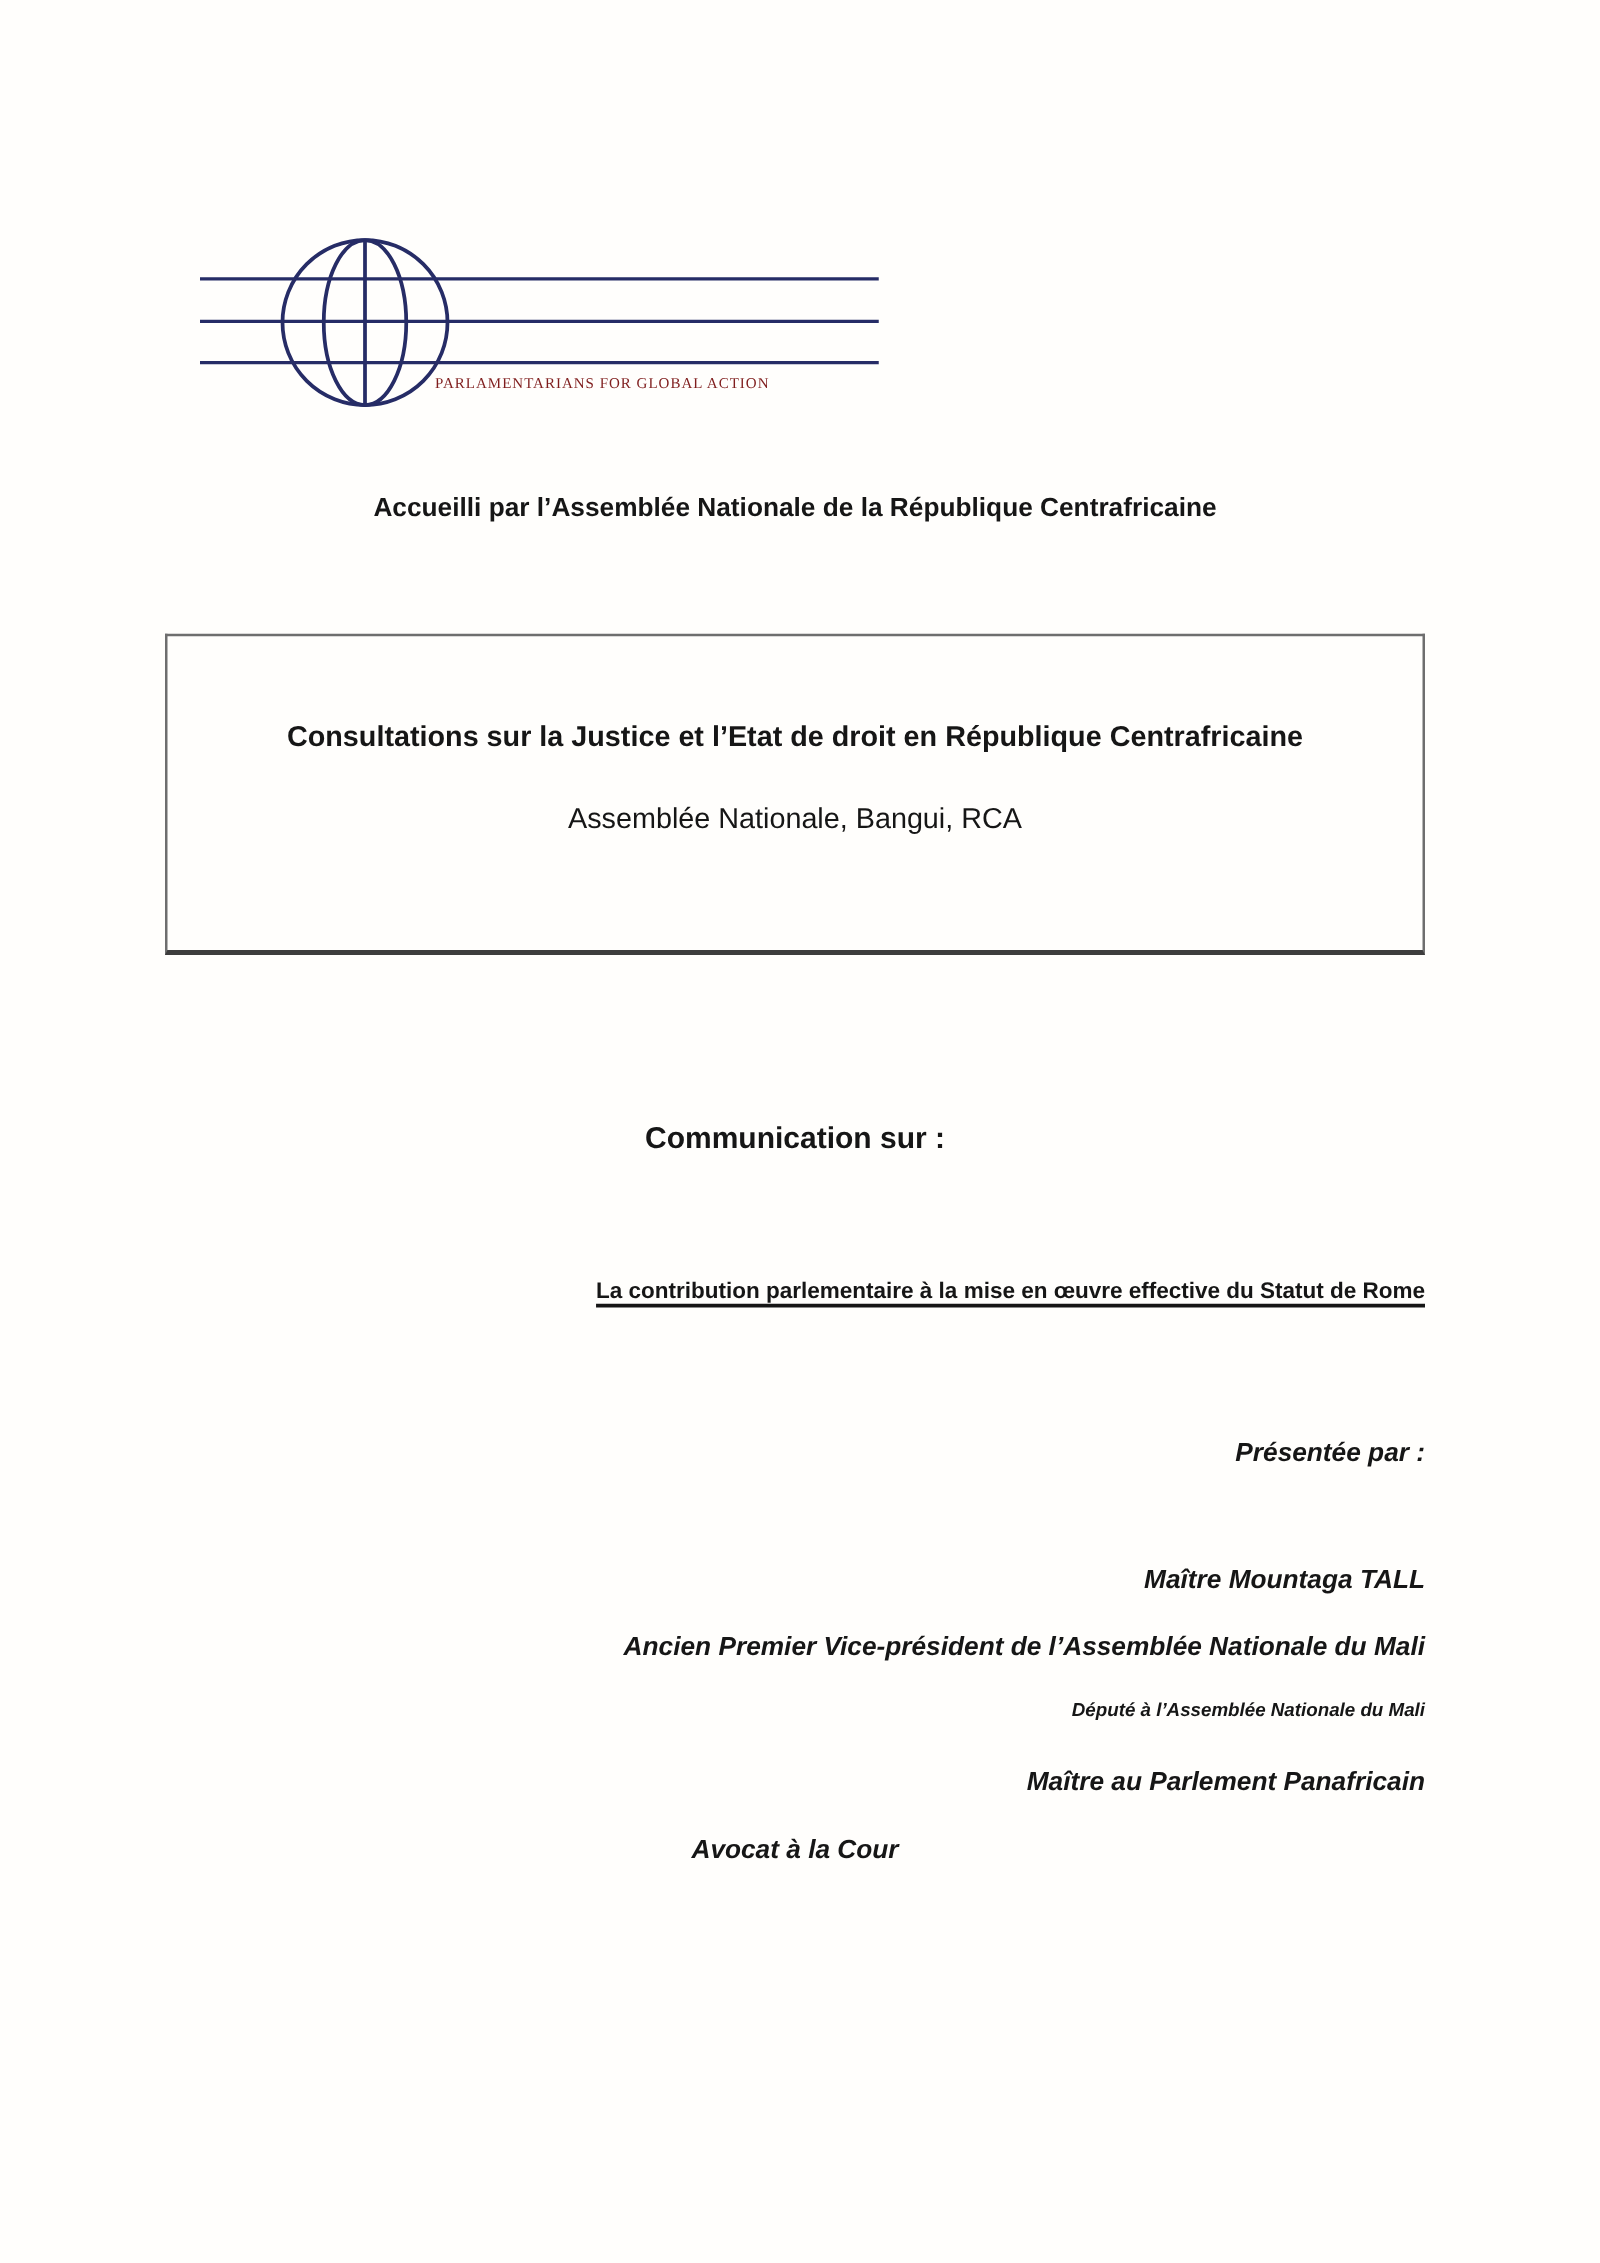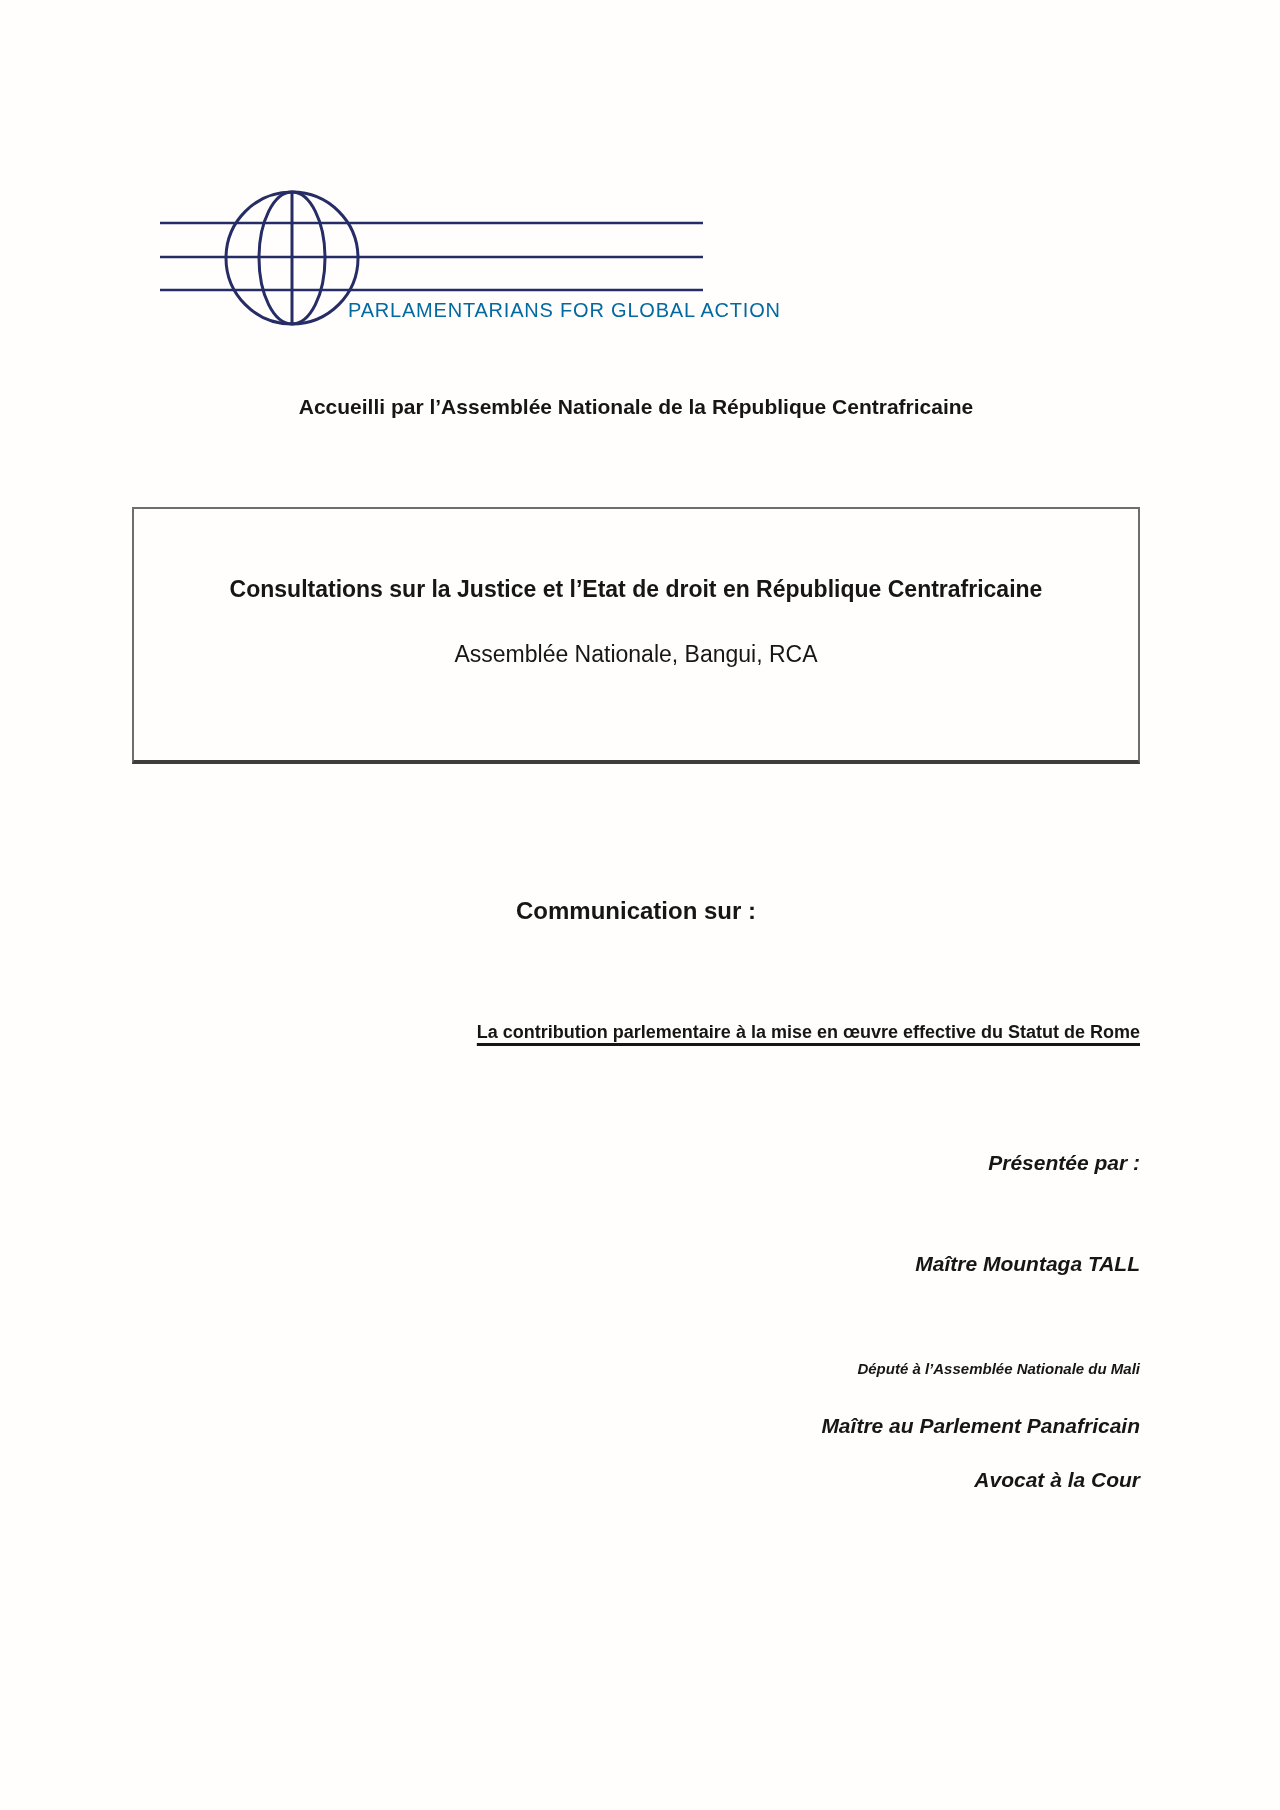--- a/index.html
+++ b/index.html
@@ -10,23 +10,23 @@
     background:#fffefc;
     font-family:"Liberation Sans",sans-serif;
     color:#161616;
     overflow:hidden;
   }
   .abs{position:absolute;}
   
   .logo-svg{position:absolute;left:160px;top:184px;width:545px;height:148px;}
   .logo-text{
     position:absolute;left:348px;top:299px;width:360px;
-    font-family:Liberation Sans, sans-serif;
-    font-size:20px;letter-spacing:0.8px;
-    color:#0369a1;white-space:nowrap;
+    font-family:Liberation Serif, serif;
+    font-size:12px;letter-spacing:0.8px;
+    color:#7f1d1d;white-space:nowrap;
   }
   
   .centered{left:132px;width:1008px;text-align:center;}
   .host-line{top:395px;font-size:21px;font-weight:bold;}
   .event-box{
     left:132px;top:507px;width:1008px;height:257px;
     box-sizing:border-box;
     border:2px solid #6e6e6e;
     border-bottom:4px solid #3d3d3d;
     background:#fffefc;
@@ -42,21 +42,21 @@
     text-underline-offset:5px;
     text-align:right;
   }
   
   .right-block{left:132px;width:1008px;text-align:right;font-weight:bold;font-style:italic;}
   .presenter-intro{top:1151px;font-size:21px;}
   .presenter-name{top:1252px;font-size:21px;}
   .pt0{top:1306px;font-size:21px;}
   .pt1{top:1360px;font-size:15px;}
   .pt2{top:1414px;font-size:21px;}
-  .pt3{top:1468px;font-size:21px;}
+  .pt3{top:1468px;font-size:21px;text-align:center;}
 </style>
 </head>
 <body>
 
 <div class="page">
 
   <div>
     <svg class="logo-svg" viewBox="0 0 545 148" fill="none" stroke="#262c66">
 
       <line x1="0" y1="39" x2="543" y2="39" stroke-width="2.6"></line>
@@ -74,17 +74,18 @@
 
   <div class="abs event-box"></div>
   <div class="abs centered event-venue">Assemblée Nationale, Bangui, RCA</div>
   <div class="abs centered event-title">Consultations sur la Justice et l’Etat de droit en République Centrafricaine</div>
 
   <div class="abs centered comm-heading">Communication sur :</div>
   <div class="abs centered comm-title">La contribution parlementaire à la mise en œuvre effective du Statut de Rome</div>
 
   <div class="abs right-block presenter-intro">Présentée par :</div>
   <div class="abs right-block presenter-name">Maître Mountaga TALL</div>
+  <div class="abs right-block pt0">Ancien Premier Vice-président de l’Assemblée Nationale du Mali</div>
   <div class="abs right-block pt1">Député à l’Assemblée Nationale du Mali</div>
   <div class="abs right-block pt2">Maître au Parlement Panafricain</div>
   <div class="abs right-block pt3">Avocat à la Cour</div>
 
 </div>
 
 </body></html>

